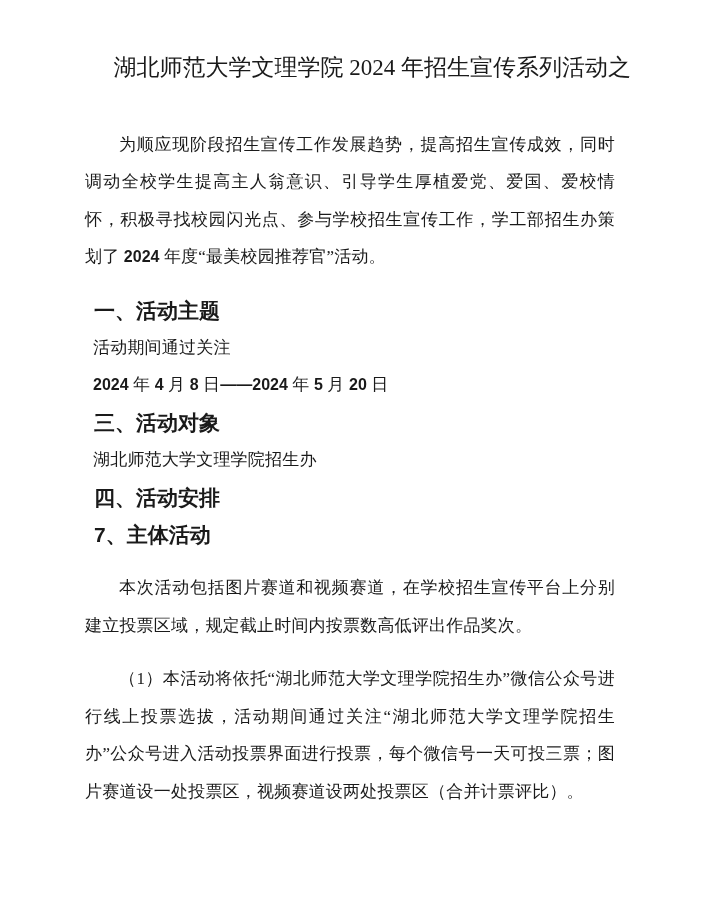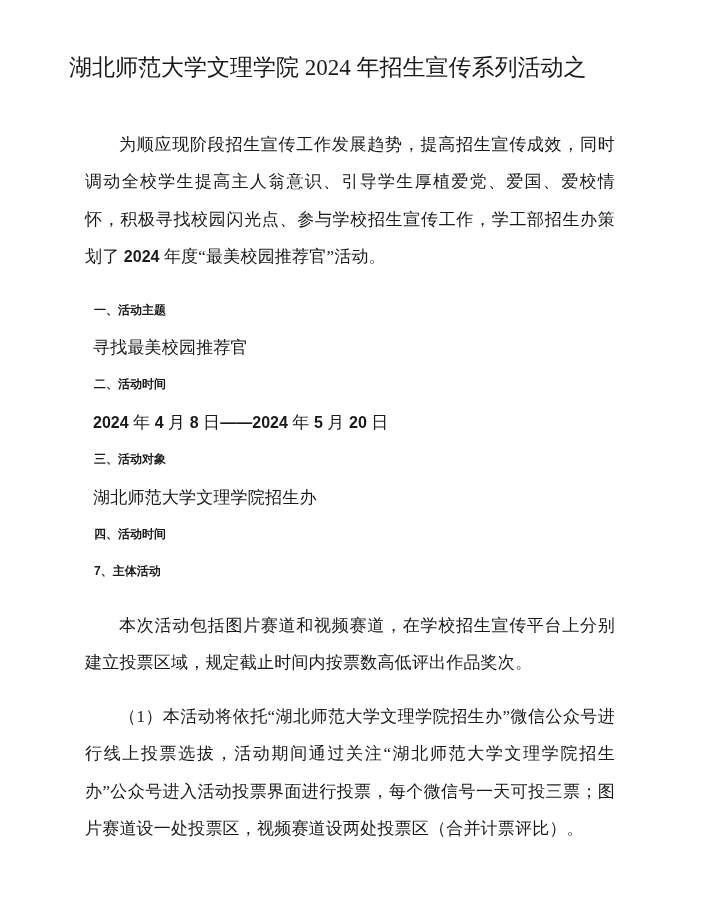--- a/index.html
+++ b/index.html
@@ -12,21 +12,21 @@
     overflow: hidden;
   }
   .doc {
     box-sizing: border-box;
     width: 701px;
     height: 922px;
     padding: 0 70px 0 69px;
   }
   .title {
     margin: 54px 0 0 0;
-    text-align: left;
+    text-align: right;
     font-size: 23px;
     line-height: 28px;
     font-weight: 400;
     white-space: nowrap;
   }
   .subtitle {
     margin: 36px 0 0 0;
     text-align: center;
     font-size: 28px;
     line-height: 36px;
@@ -38,21 +38,21 @@
     font-size: 17px;
     line-height: 37.4px;
     text-align: justify;
     text-indent: 2em;
     letter-spacing: 0.2px;
   }
   .first-para { margin-top: 44px; }
   .hd {
     margin: 0;
     padding-left: 25px;
-    font-size: 12px;
+    font-size: 21px;
     line-height: 37.4px;
     font-family: "Liberation Sans", "DejaVu Sans", sans-serif;
     font-weight: 700;
   }
   .single {
     margin: 0;
     padding-left: 24px;
     font-size: 17px;
     line-height: 37.4px;
     letter-spacing: 0.2px;
@@ -69,31 +69,30 @@
 
 <div class="doc">
 
   <h1 class="title">湖北师范大学文理学院 2024 年招生宣传系列活动之</h1>
 
 
   <p class="para first-para">为顺应现阶段招生宣传工作发展趋势，提高招生宣传成效，同时调动全校学生提高主人翁意识、引导学生厚植爱党、爱国、爱校情怀，积极寻找校园闪光点、参与学校招生宣传工作，学工部招生办策划了 <b class="num">2024</b> 年度“最美校园推荐官”活动。</p>
 
   <h3 class="hd">一、活动主题</h3>
 
-  <p class="single">寻找最美校园推荐官</p>
+  <p class="single">活动期间通过关注</p>
 
-  <h3 class="hd">二、活动时间</h3>
 
   <p class="single"><b class="num">2024</b> 年 <b class="num">4</b> 月 <b class="num">8</b> 日<b class="num">——</b><b class="num">2024</b> 年 <b class="num">5</b> 月 <b class="num">20</b> 日</p>
 
   <h3 class="hd">三、活动对象</h3>
 
   <p class="single">湖北师范大学文理学院招生办</p>
 
-  <h3 class="hd">四、活动时间</h3>
+  <h3 class="hd">四、活动安排</h3>
 
   <h3 class="hd">7、主体活动</h3>
 
   <p class="para">本次活动包括图片赛道和视频赛道，在学校招生宣传平台上分别建立投票区域，规定截止时间内按票数高低评出作品奖次。</p>
 
   <p class="para">（1）本活动将依托“湖北师范大学文理学院招生办”微信公众号进行线上投票选拔，活动期间通过关注“湖北师范大学文理学院招生办”公众号进入活动投票界面进行投票，每个微信号一天可投三票；图片赛道设一处投票区，视频赛道设两处投票区（合并计票评比）。</p>
 
 </div>
 
 </body></html>

